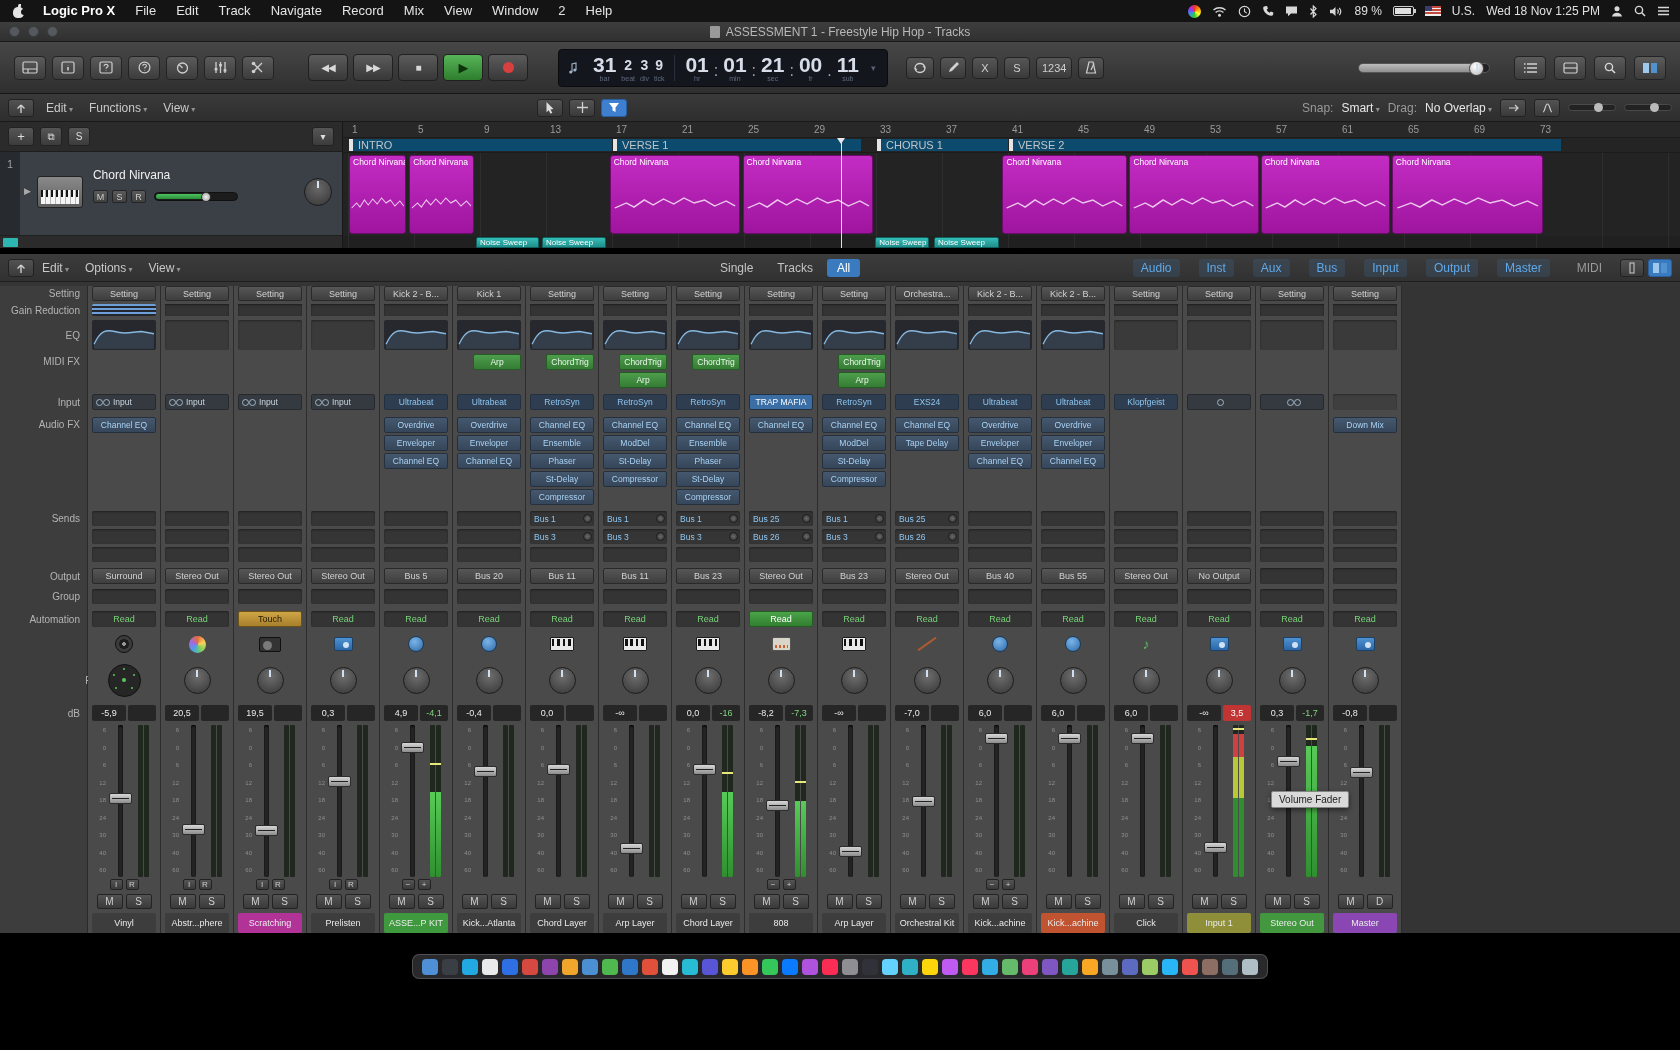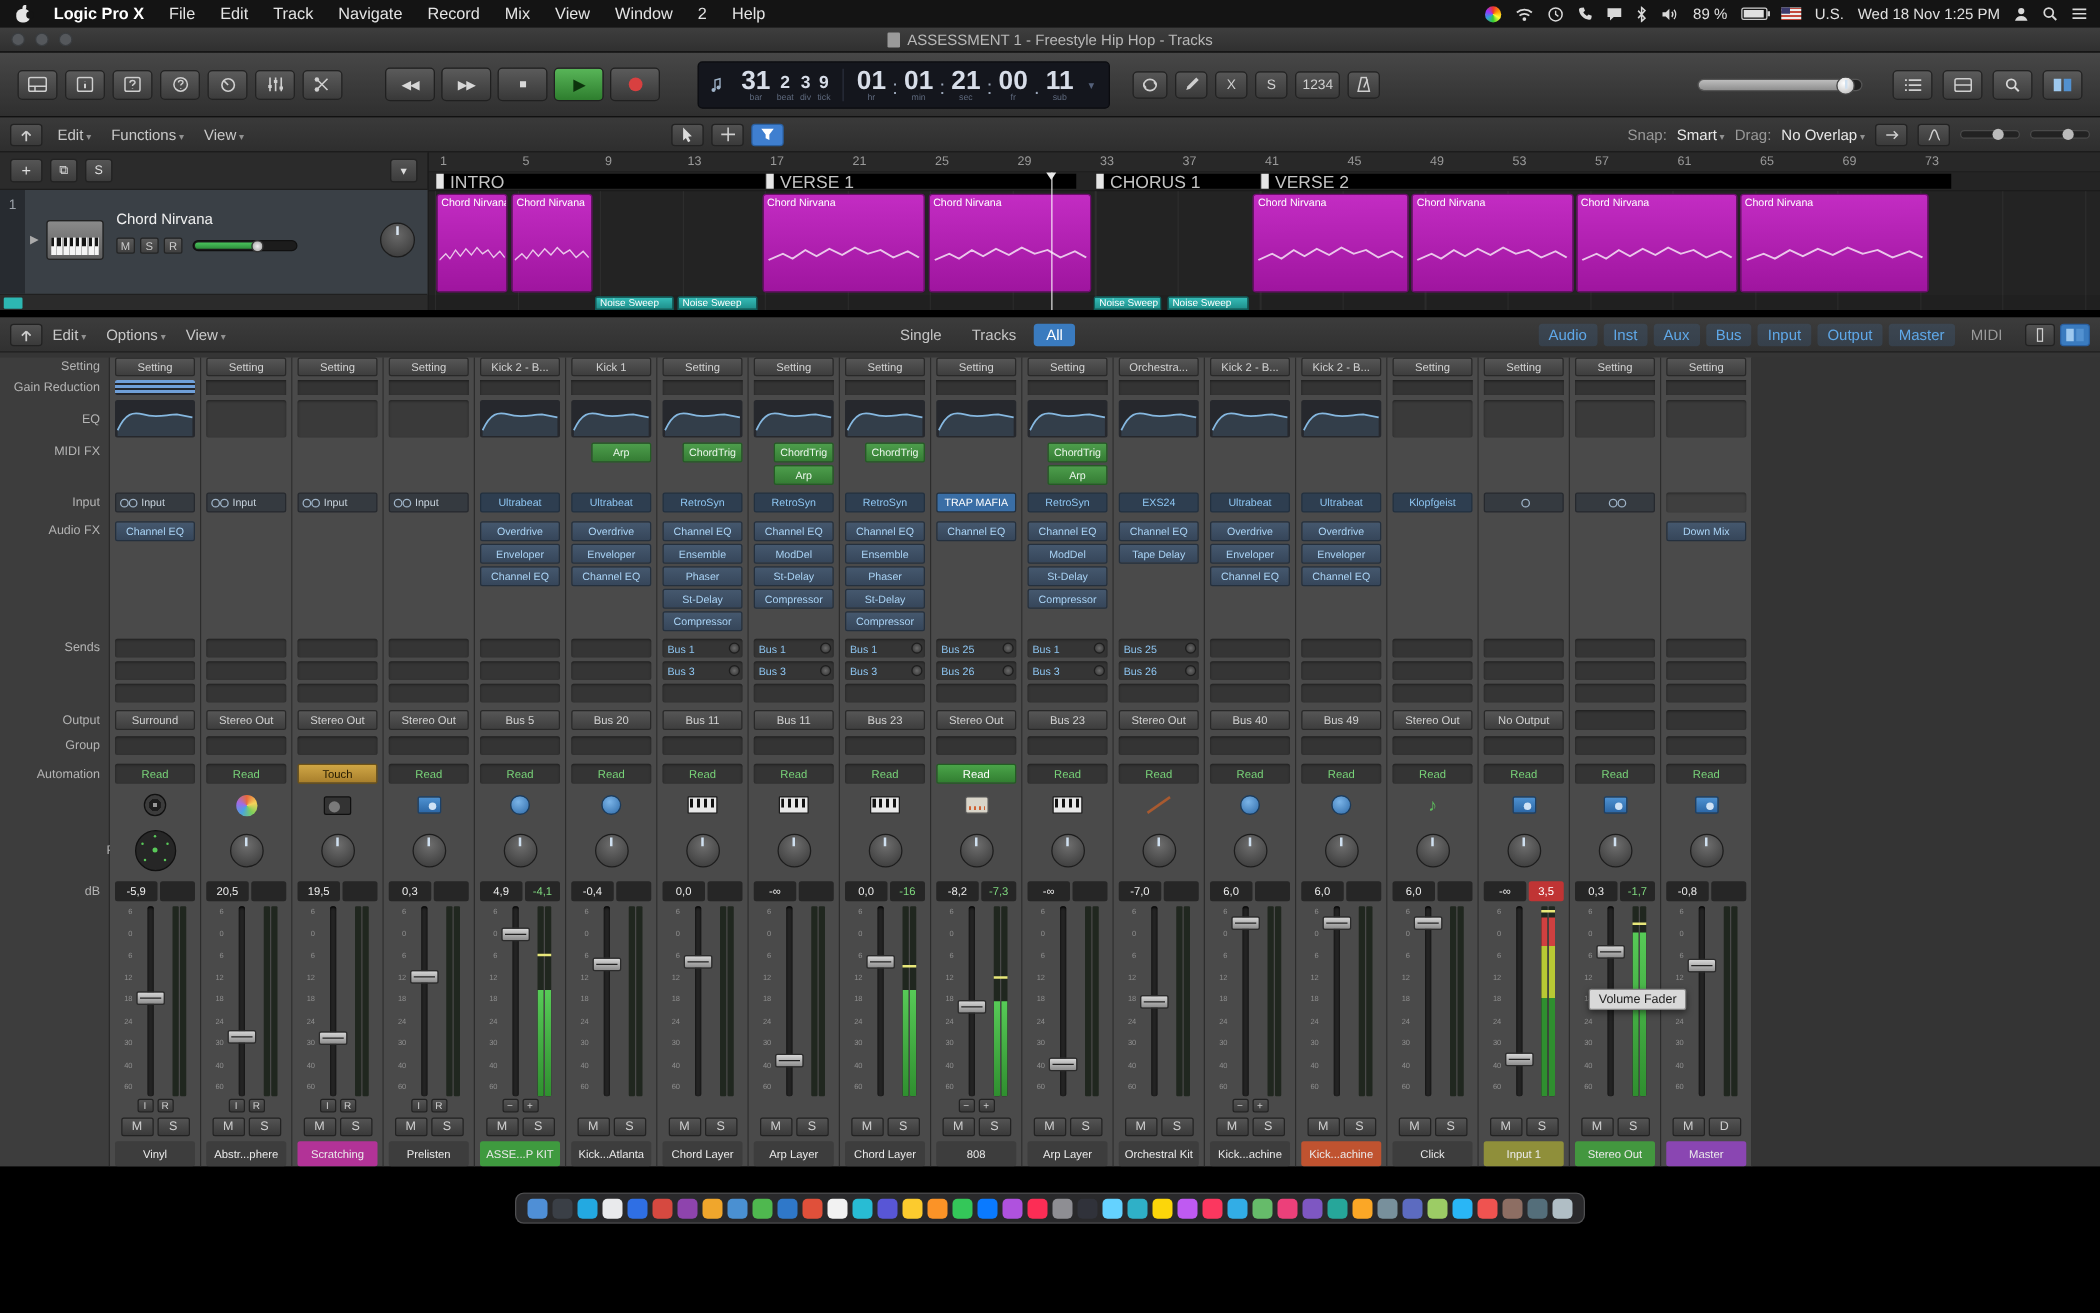--- a/index.html
+++ b/index.html
@@ -89,37 +89,37 @@
   .tk-slider .fill{position:absolute;left:1px;top:1px;bottom:1px;width:62%;background:linear-gradient(#49c35c,#2e8f3c);border-radius:4px;}
   .tk-slider .kn{position:absolute;left:calc(62% - 5px);top:-1px;width:10px;height:10px;border-radius:50%;background:radial-gradient(#efefef,#9a9a9a);border:1px solid #333;}
   .tk-pan{position:absolute;right:10px;top:26px;width:28px;height:28px;border-radius:50%;background:radial-gradient(circle at 50% 35%,#686868,#353535);border:1px solid #1c1c1c;}
   .tk-pan:after{content:"";position:absolute;left:50%;top:2px;width:2px;height:7px;background:#d8e4f0;transform:translateX(-50%);}
   #track2partial{height:12px;background:#2b2b2b;display:flex;align-items:center;padding-left:3px;}
   .chip{width:15px;height:9px;background:#2db7b2;border-radius:1px;display:block;}
   #lane-area{flex:1;position:relative;background:#232323;overflow:hidden;}
   #ruler-nums{position:absolute;left:0;top:0;right:0;height:16px;font-size:10px;color:#9a9a9a;border-bottom:1px solid #1c1c1c;background:#282828;}
   .rnum{position:absolute;top:2px;}
   #marker-row{position:absolute;left:0;top:16px;right:0;height:15px;background:#242424;border-bottom:1px solid #1b1b1b;}
-  .marker{position:absolute;top:1px;bottom:1px;background:#000000;border-left:6px solid #e5e5e5;color:#c4c4c4;font-size:14px;line-height:13px;padding-left:5px;overflow:hidden;white-space:nowrap;}
+  .marker{position:absolute;top:1px;bottom:1px;background:#0c4a6e;border-left:4px solid #e5e5e5;color:#c4c4c4;font-size:11px;line-height:13px;padding-left:5px;overflow:hidden;white-space:nowrap;}
   #lane{position:absolute;left:0;top:31px;right:0;height:83px;background-image:repeating-linear-gradient(90deg,#2e2e2e 0 1px,rgba(0,0,0,0) 1px 66px);background-position:5px 0;}
   #lane2{position:absolute;left:0;top:114px;right:0;height:12px;background:#202020;background-image:repeating-linear-gradient(90deg,#2b2b2b 0 1px,rgba(0,0,0,0) 1px 66px);background-position:5px 0;}
   .region{position:absolute;top:2px;height:79px;background:linear-gradient(#c32cc3,#9f159f);border:1px solid #6e0c6e;border-radius:3px;overflow:hidden;}
   .region .rlabel{display:block;font-size:8.5px;color:#fff;padding:1px 0 0 3px;white-space:nowrap;overflow:hidden;}
   .region svg{position:absolute;left:0;right:0;top:34px;width:100%;height:30px;}
   .nregion{position:absolute;top:1px;height:11px;background:linear-gradient(#35bdb8,#1f8f8b);border:1px solid #0f5f5c;border-radius:2px 2px 0 0;overflow:hidden;font-size:8px;color:#fff;padding-left:3px;white-space:nowrap;}
   #playhead{position:absolute;top:16px;bottom:0;width:1px;background:rgba(255,255,255,.85);}
   #playhead:before{content:"";position:absolute;left:-4px;top:0;border-left:4px solid rgba(0,0,0,0);border-right:4px solid rgba(0,0,0,0);border-top:6px solid #e8e8e8;}
 
   
   #mixer{margin-top:6px;background:#353535;height:679px;}
   #mixer-toolbar{height:28px;background:linear-gradient(#3c3c3c,#313131);border-bottom:1px solid #1e1e1e;display:flex;align-items:center;padding:0 8px;font-size:12px;color:#c9c9c9;position:relative;}
   #mx-tabs{position:absolute;left:710px;display:flex;gap:4px;align-items:center;}
   .mx-tab{padding:2px 10px;border-radius:3px;color:#c4c4c4;}
   .mx-tab.active{background:#3a7bbf;color:#fff;}
-  #mx-filters{margin-left:auto;display:flex;gap:5px;align-items:flex-end;}
+  #mx-filters{margin-left:auto;display:flex;gap:19px;align-items:flex-end;}
   .mx-filter{padding:2px 8px;border-radius:3px;color:#5fa8e8;background:rgba(70,130,190,.18);}
   .mx-filter.off{color:#9a9a9a;background:rgba(0,0,0,0);}
   #mx-views{display:flex;gap:4px;margin-left:10px;}
   .viewbtn{width:24px;height:18px;border-radius:3px;background:linear-gradient(#525252,#3a3a3a);border:1px solid #222;display:flex;align-items:center;justify-content:center;}
   .viewbtn.sel{background:#3a7bbf;border-color:#2a5f9f;}
   #mixer-body{display:flex;padding-top:4px;height:651px;}
   #gutter{width:88px;background:#3d3d3d;border-right:1px solid #2a2a2a;}
   .glabel{font-size:10px;color:#b4b4b4;text-align:right;padding-right:7px;}
   #strips{display:flex;}
   #mixer-filler{flex:1;background:#343434;}
@@ -1630,21 +1630,21 @@
             <div class="row r-fx">
               <div class="fx-slot audio">Overdrive</div>
               <div class="fx-slot audio">Enveloper</div>
               <div class="fx-slot audio">Channel EQ</div>
             </div>
             <div class="row r-sends">
               <div class="send-slot"></div>
               <div class="send-slot"></div>
               <div class="send-slot"></div>
             </div>
-            <div class="row r-output slot btnface">Bus 49</div>
+            <div class="row r-output slot btnface">Bus 55</div>
             <div class="row r-group inset slot"></div>
             <div class="row r-auto slot auto-read">Read</div>
             <div class="row r-icon">
               <span class="icon-drum"></span>
             </div>
             <div class="row r-pan">
               <div class="knob"></div>
             </div>
             <div class="row r-db dbrow">
               <div class="db-val">6,0</div>

